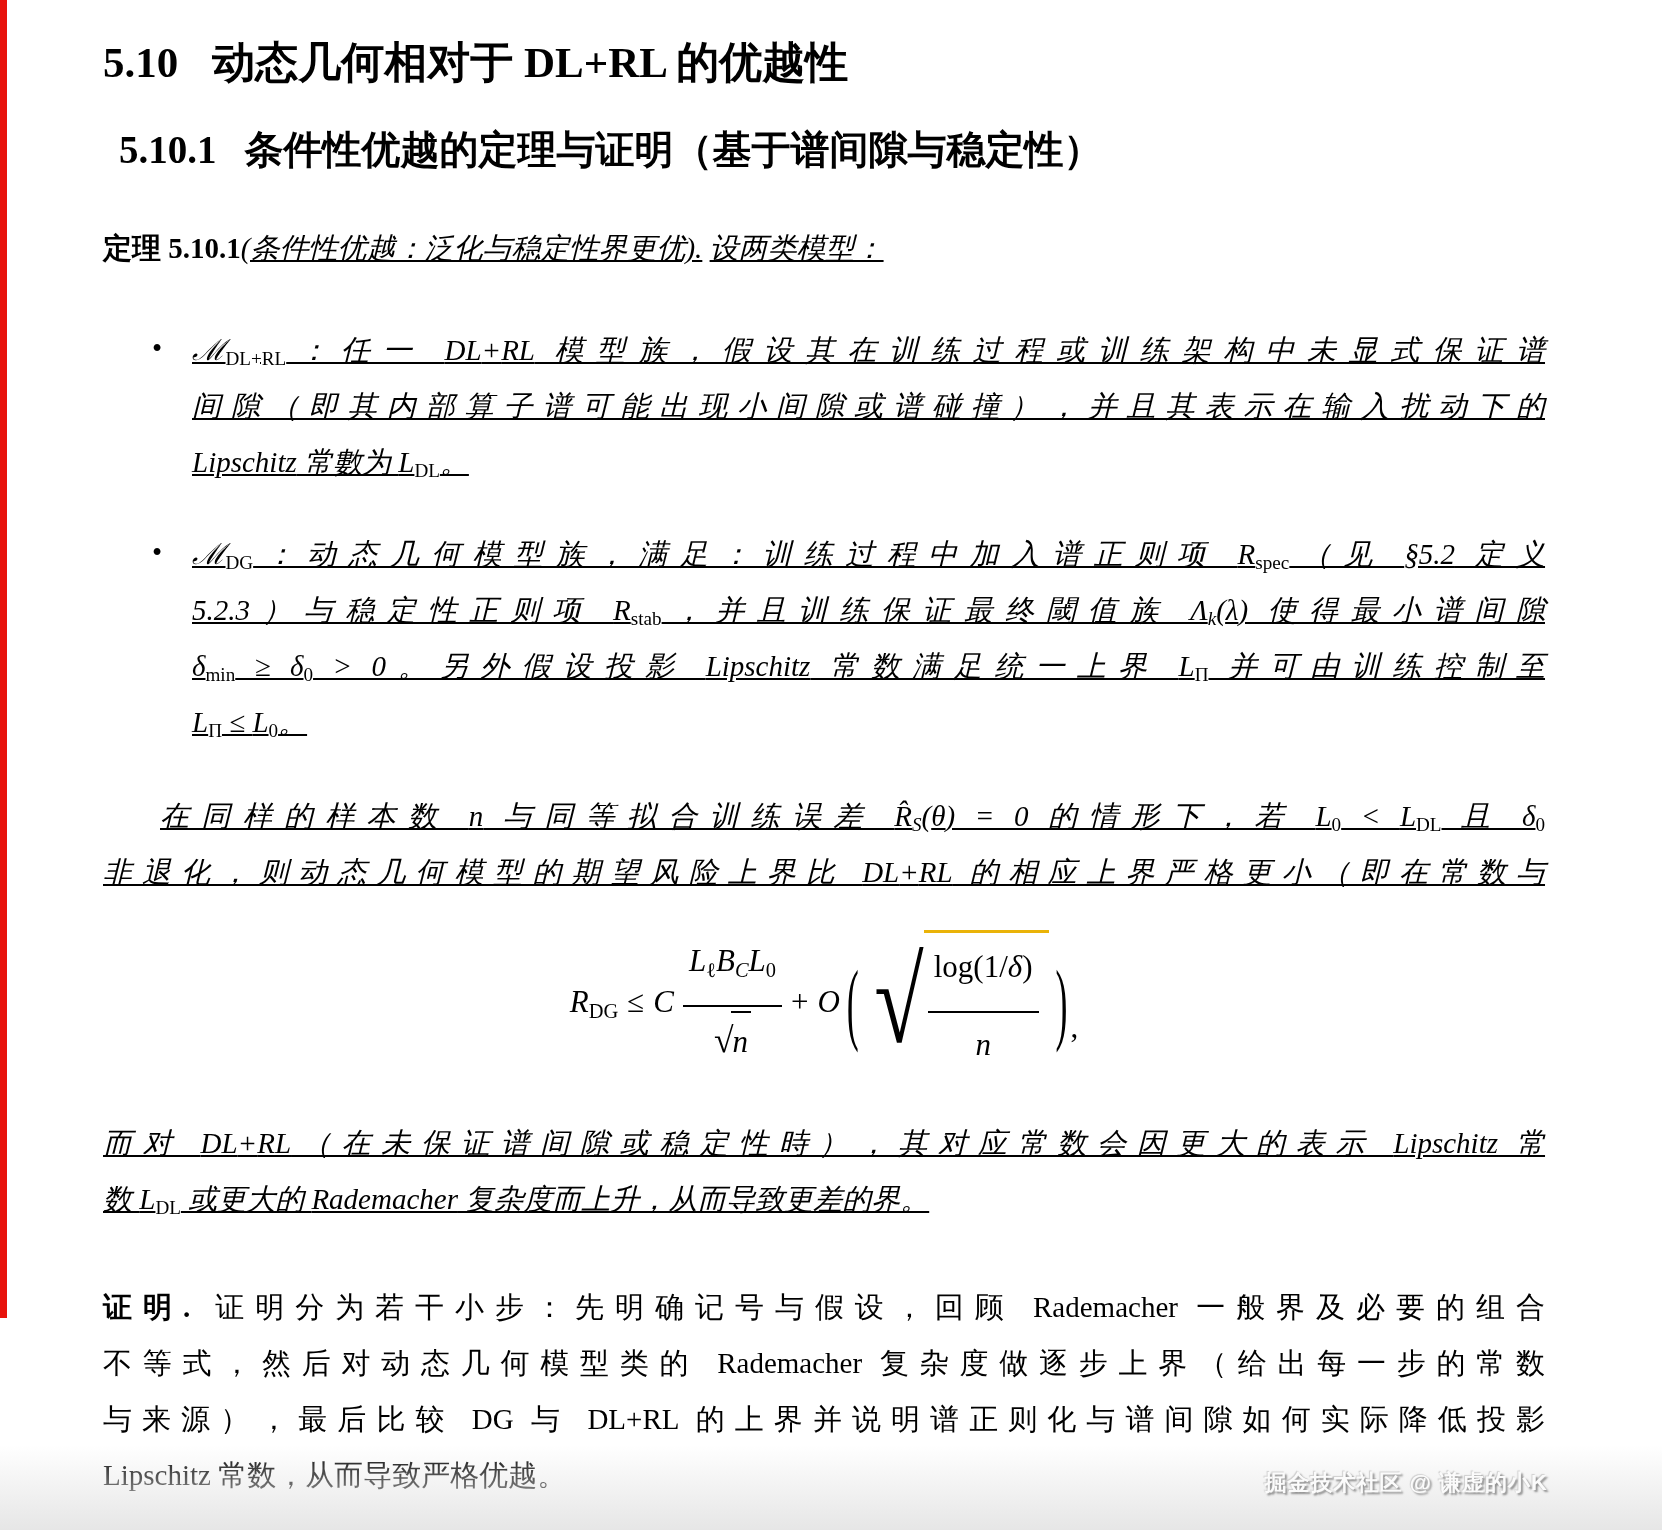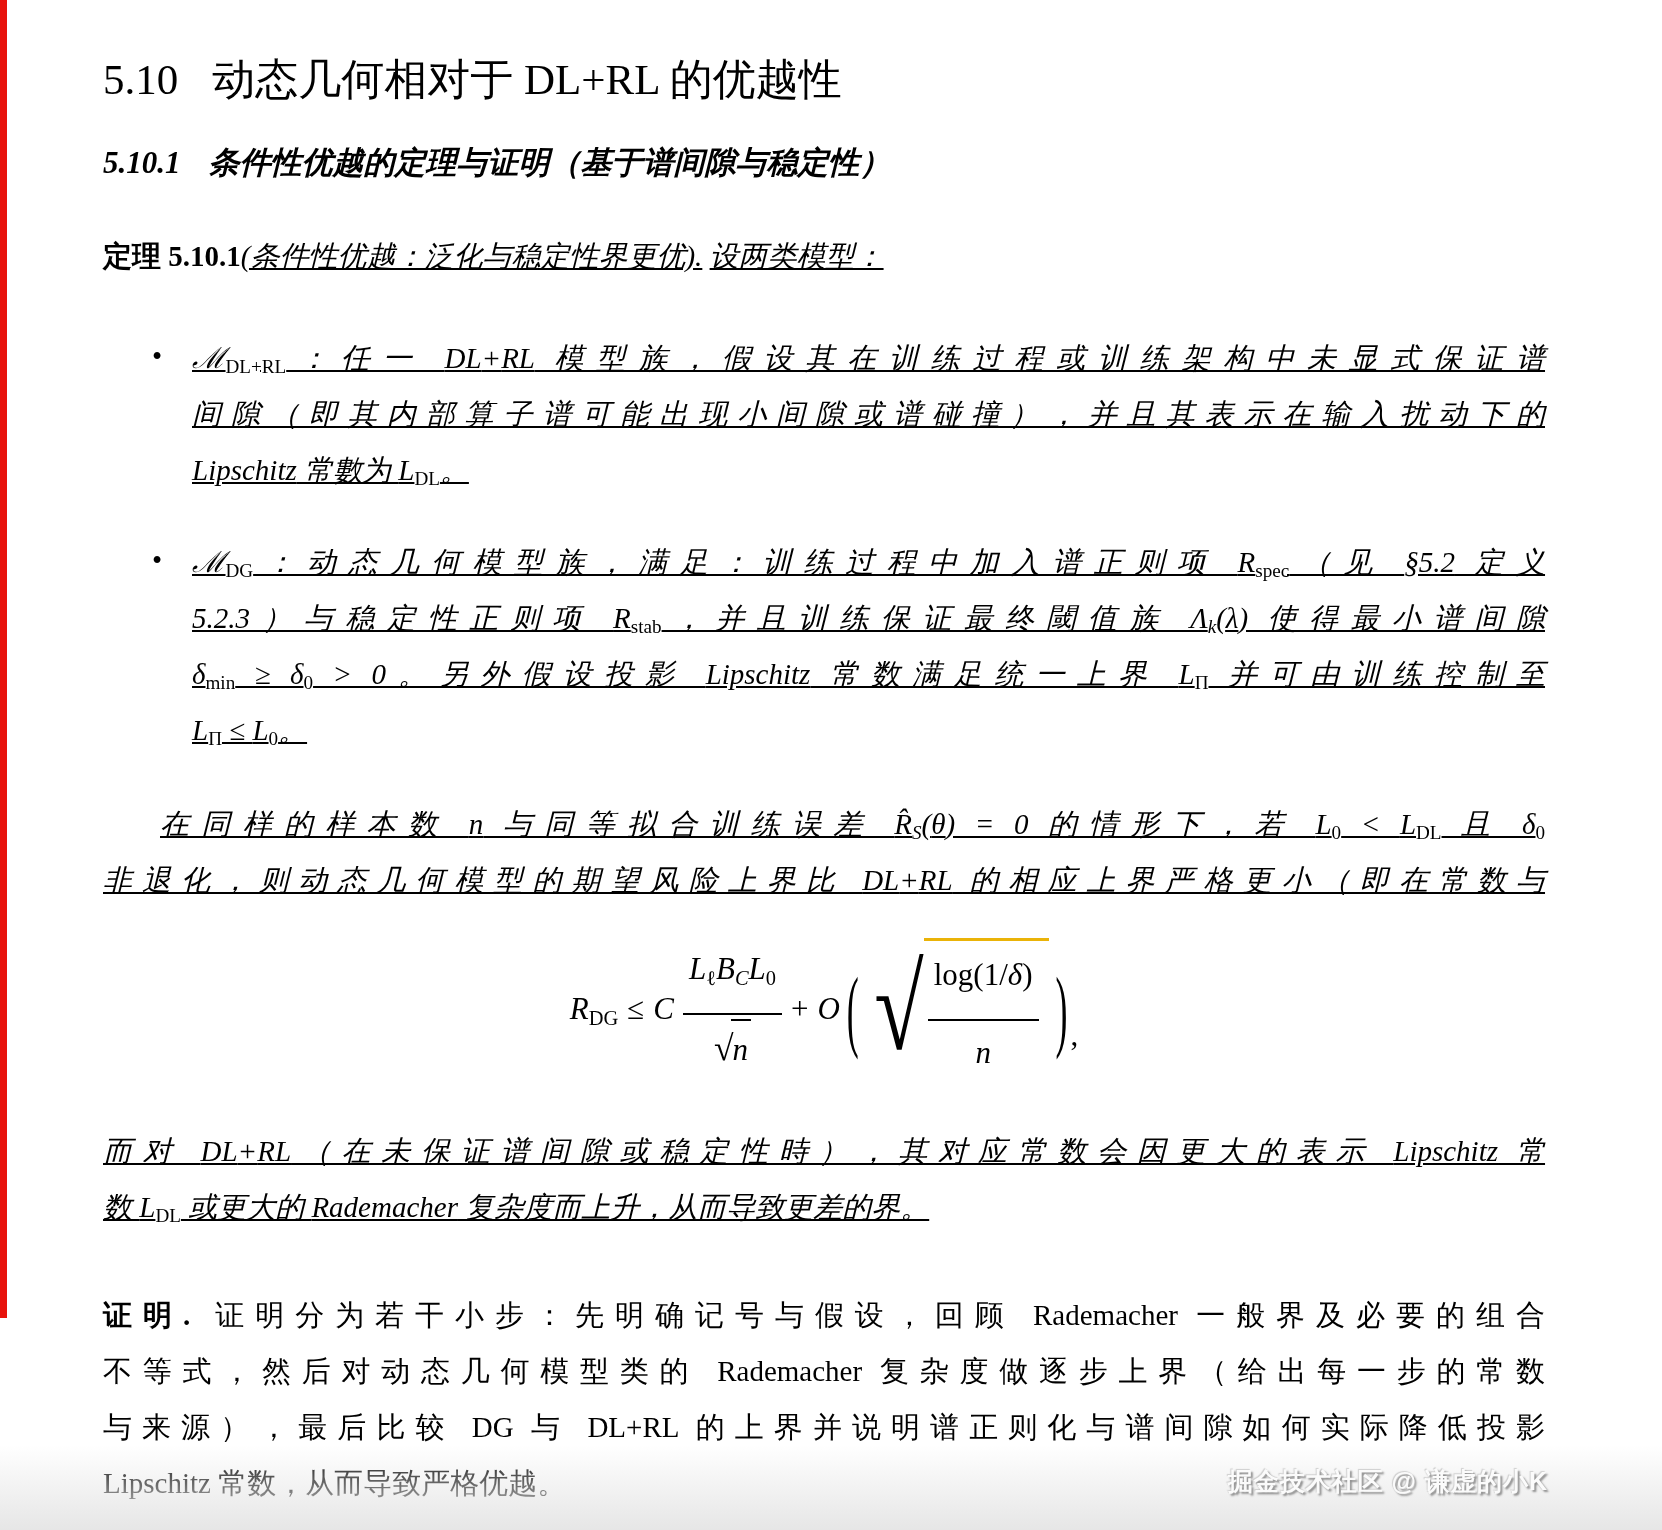--- a/index.html
+++ b/index.html
@@ -5,23 +5,23 @@
   html,body{margin:0;padding:0;}
   body{
     width:1662px;height:1530px;overflow:hidden;position:relative;
     background:#ffffff;color:#000;
     font-family:"Liberation Serif","DejaVu Serif",serif;
   }
   .redbar{position:absolute;left:0;top:0;width:7px;height:1318px;background:#e8130c;}
   .bottom-band{position:absolute;left:0;right:0;bottom:0;height:85px;
     background:linear-gradient(180deg,rgba(255,255,255,0) 0%,#e6e6e6 100%);pointer-events:none;}
   .content{padding:38px 117px 0 103px;}
-  h1{font-size:43px;font-weight:normal;margin:17px 0 40px 0;line-height:1.15;}
+  h1{font-size:43px;font-weight:bold;margin:0 0 40px 0;line-height:1.15;}
   h1 .num{margin-right:34px;}
-  h2{font-size:31px;font-weight:bold;margin:0 0 46px 0;line-height:1.2;font-style:italic;}
+  h2{font-size:39px;font-weight:bold;margin:0 0 46px 16px;line-height:1.2;}
   h2 .num{margin-right:28px;}
   .body-text{font-size:29px;line-height:56px;}
   .thm-head{margin:0 0 46px 0;}
   .thm-head b{}
   .kai{font-style:italic;text-decoration:underline;}
   i.m{font-style:italic;font-family:"Liberation Serif","DejaVu Serif",serif;}
   sub{font-size:0.66em;vertical-align:-0.28em;line-height:0;font-style:normal;}
   ul.thm-list{list-style:none;margin:0 0 38px 0;padding:0 0 0 89px;}
   ul.thm-list li{position:relative;margin-bottom:36px;}
   .blt{position:absolute;left:-40px;top:-2px;font-style:normal;}
@@ -40,21 +40,21 @@
   .sqrt-big .sign{font-size:120px;line-height:0.85;font-weight:400;margin-right:-8px;transform:scaleX(0.75);}
   .sqrt-big .radicand{border-top:3px solid #eab308;padding:6px 10px 0 4px;display:inline-block;}
   .innerfrac .fnum{border-bottom:2.5px solid #000;}
   .bigparen{display:inline-block;transform:scaleY(2.55);font-size:36px;font-weight:400;margin:0 -2px;}
   .comma{align-self:flex-end;padding-bottom:18px;margin-left:-4px;}
   .plabel{margin-right:14px;}
   .proof{margin-top:52px;}
   .watermark{
     position:absolute;right:114px;bottom:32px;
     font-family:"Liberation Sans","DejaVu Sans",sans-serif;
-    font-size:25px;font-weight:bold;letter-spacing:1px;
+    font-size:22px;font-weight:bold;letter-spacing:1px;
     color:#fbfbfb;text-shadow:2px 2px 2px #8f8f8f,-1px -1px 1px #cfcfcf;
     white-space:nowrap;
   }
 </style>
 </head>
 <body>
 
 <div class="redbar"></div>
 
 <div class="content">

